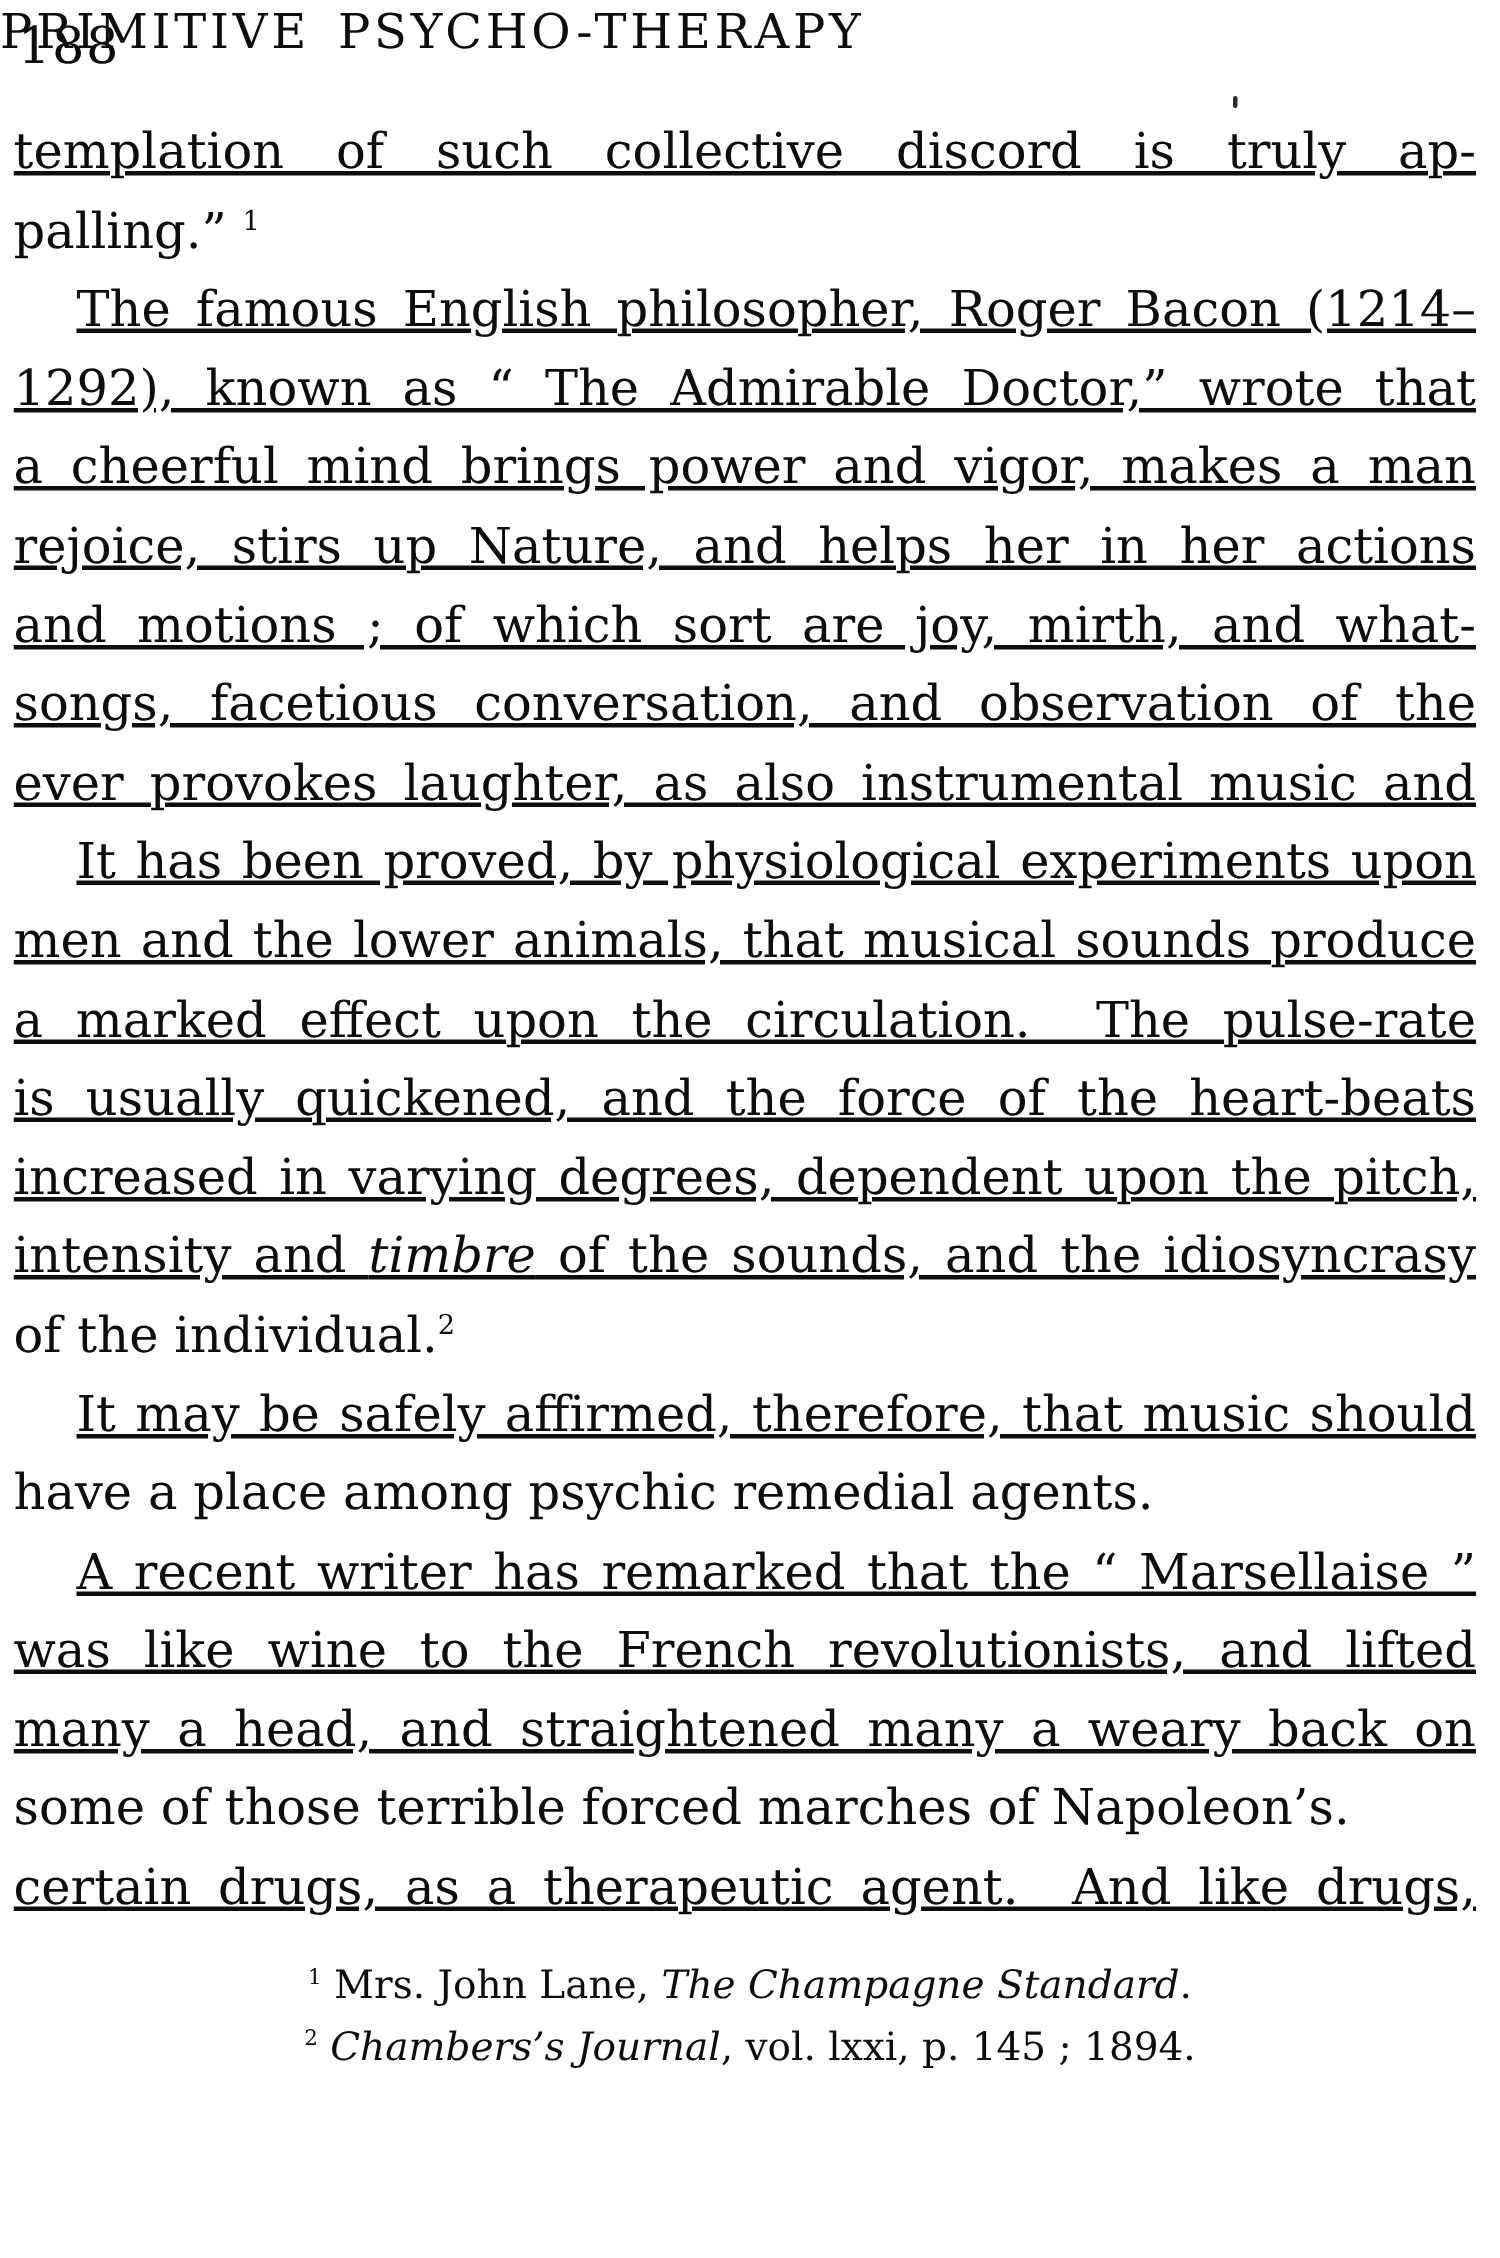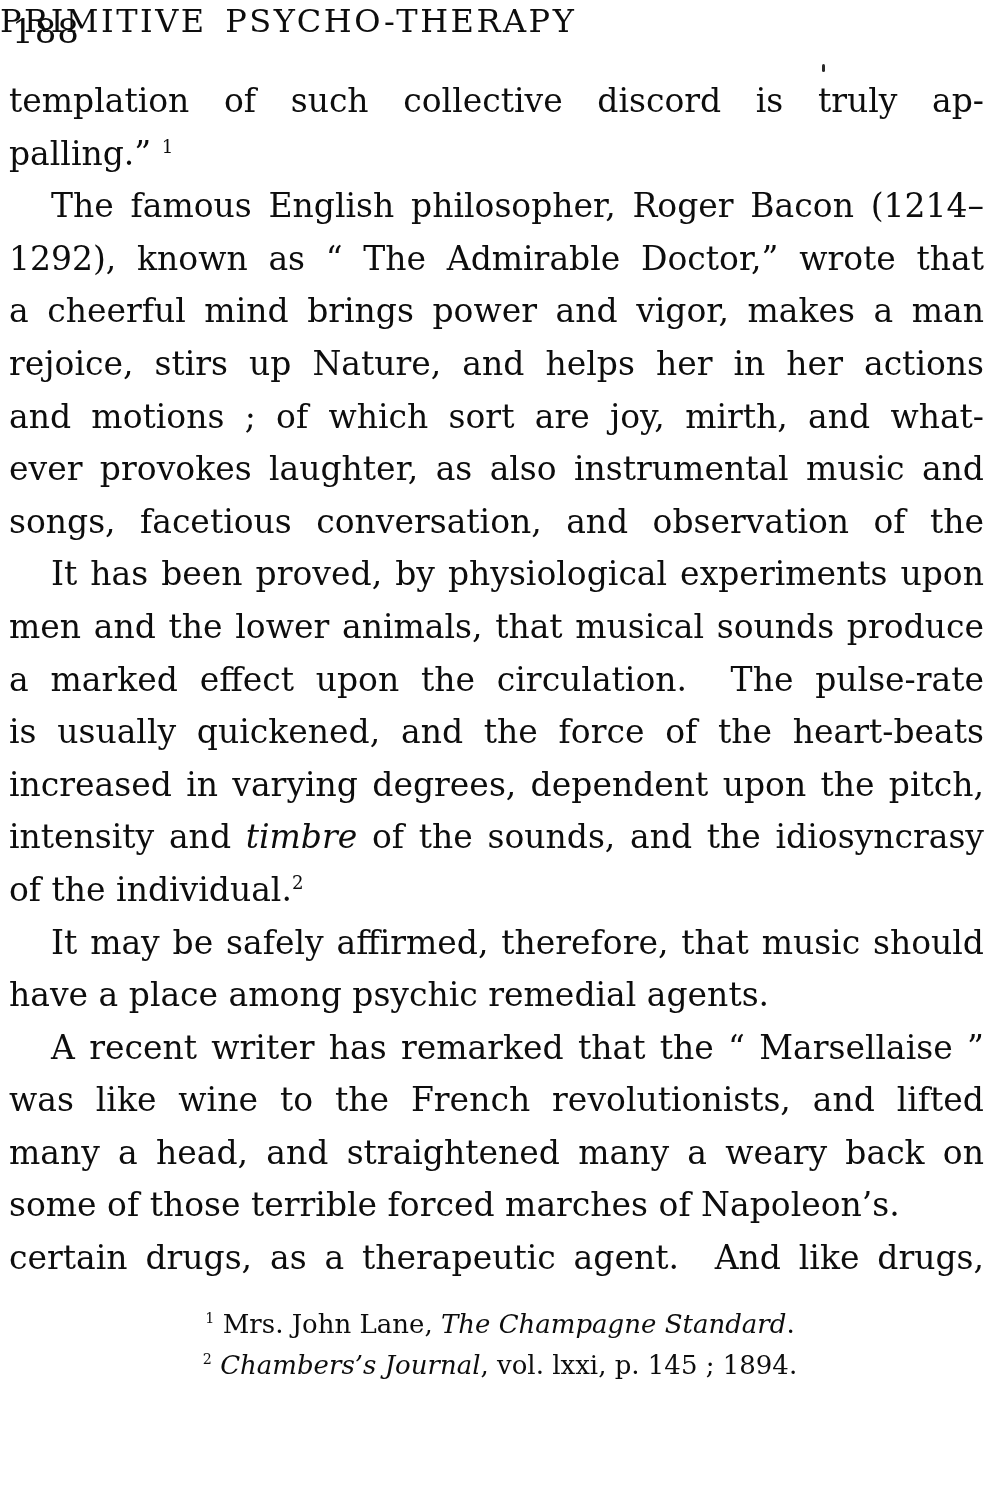--- a/index.html
+++ b/index.html
@@ -44,20 +44,21 @@
   }
   .line {
     line-height: 52.6px;
     height: 52.6px;
     overflow: hidden;
     white-space: pre-wrap;
   }
   .just {
     text-align: justify;
     text-align-last: justify;
+    text-decoration: underline;
   }
   .indent {
     text-indent: 42px;
   }
   sup {
     font-size: 0.55em;
     line-height: 0;
     vertical-align: super;
   }
   em { font-style: italic; }
@@ -92,22 +93,22 @@
   <div class="speck"></div>
 
   <div class="body-text" id="body-text">
       <div class="line just"><span>templation of such collective discord is truly ap-</span></div>
       <div class="line"><span>palling.” </span><sup>1</sup></div>
       <div class="line just indent"><span>The famous English philosopher, Roger Bacon (1214–</span></div>
       <div class="line just"><span>1292), known as “ The Admirable Doctor,” wrote that</span></div>
       <div class="line just"><span>a cheerful mind brings power and vigor, makes a man</span></div>
       <div class="line just"><span>rejoice, stirs up Nature, and helps her in her actions</span></div>
       <div class="line just"><span>and motions ; of which sort are joy, mirth, and what-</span></div>
+      <div class="line just"><span>songs, facetious conversation, and observation of the</span></div>
       <div class="line just"><span>ever provokes laughter, as also instrumental music and</span></div>
-      <div class="line just"><span>songs, facetious conversation, and observation of the</span></div>
       <div class="line just indent"><span>It has been proved, by physiological experiments upon</span></div>
       <div class="line just"><span>men and the lower animals, that musical sounds produce</span></div>
       <div class="line just"><span>a marked effect upon the circulation.&nbsp; The pulse-rate</span></div>
       <div class="line just"><span>is usually quickened, and the force of the heart-beats</span></div>
       <div class="line just"><span>increased in varying degrees, dependent upon the pitch,</span></div>
       <div class="line just"><span>intensity and </span><em>timbre</em><span> of the sounds, and the idiosyncrasy</span></div>
       <div class="line"><span>of the individual.</span><sup>2</sup></div>
       <div class="line just indent"><span>It may be safely affirmed, therefore, that music should</span></div>
       <div class="line"><span>have a place among psychic remedial agents.</span></div>
       <div class="line just indent"><span>A recent writer has remarked that the “ Marsellaise ”</span></div>

